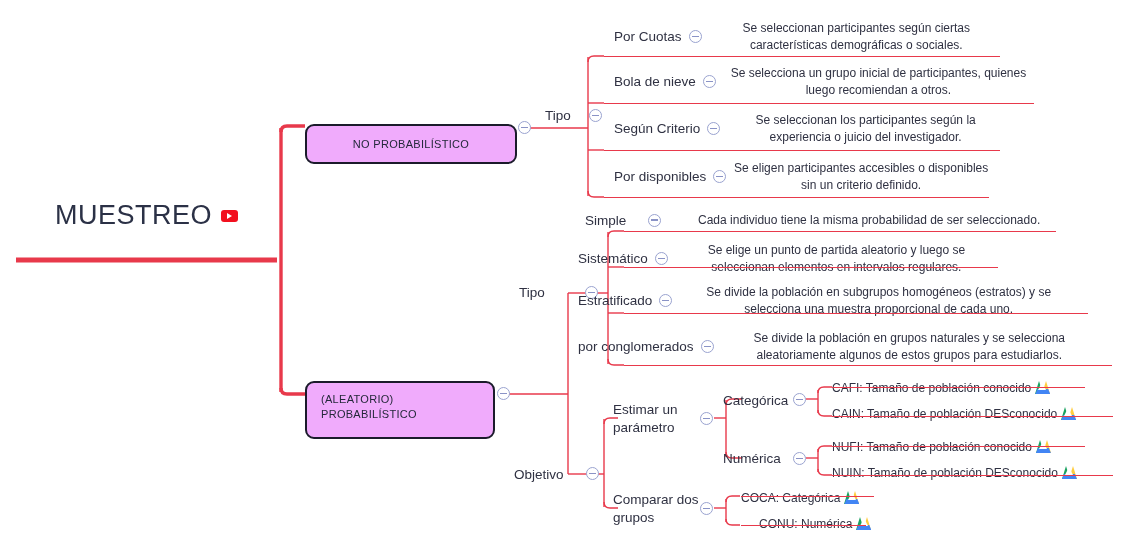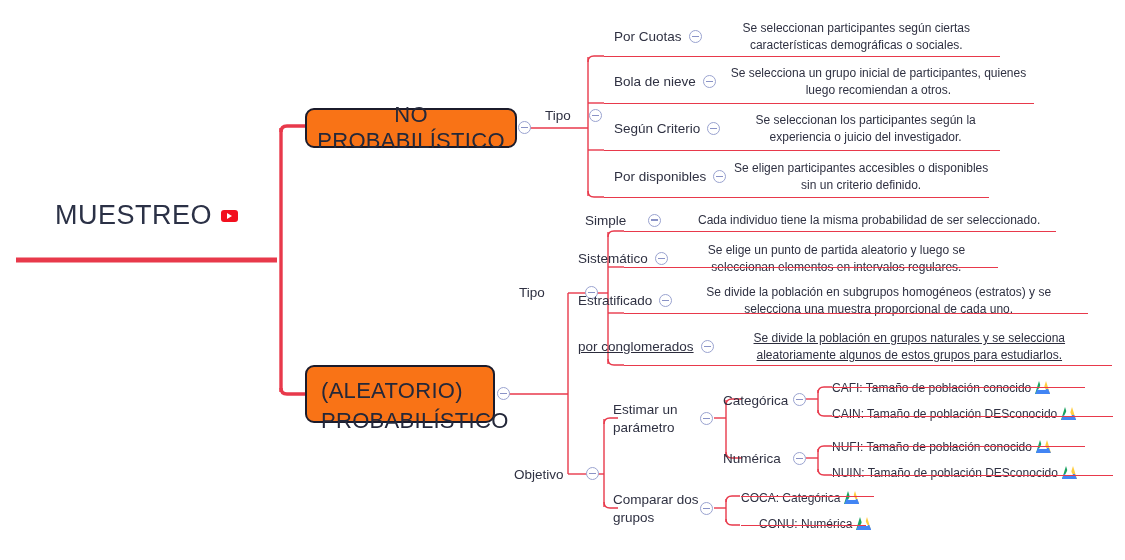--- a/index.html
+++ b/index.html
@@ -11,23 +11,23 @@
   #canvas{position:absolute;inset:0;}
   svg.links{position:absolute;left:0;top:0;width:1125px;height:560px;pointer-events:none;}
 
   
   .root{position:absolute;left:55px;top:200px;display:flex;align-items:center;gap:9px;}
   .root-label{font-size:27px;letter-spacing:.5px;color:#2b3146;white-space:nowrap;}
   .yt{width:17px;height:12px;background:#f2101f;border-radius:3px;position:relative;display:inline-block;}
   .yt::after{content:"";position:absolute;left:6px;top:3px;border-left:5px solid #fff;border-top:3px solid transparent;border-bottom:3px solid transparent;}
 
   
-  .boxnode{position:absolute;border:2px solid #1b1b2b;border-radius:9px;background:#f97316;
+  .boxnode{position:absolute;border:2px solid #1b1b2b;border-radius:9px;background:#f0abfc;
            display:flex;align-items:center;justify-content:center;text-align:center;
-           font-size:22px;letter-spacing:.3px;color:#24283a;padding:6px 14px;box-sizing:border-box;}
+           font-size:11px;letter-spacing:.3px;color:#24283a;padding:6px 14px;box-sizing:border-box;margin-top:16px;}
   .boxnode.two-line{line-height:1.35;display:block;padding:9px 14px;text-align:left;}
 
   
   .node{position:absolute;font-size:13.5px;color:#2f3142;white-space:nowrap;line-height:1.32;}
   .node.ml{white-space:normal;}
 
   
   .leaf{position:absolute;box-sizing:border-box;}
   .leaf .ttl{font-size:13.5px;color:#2f3142;white-space:nowrap;}
   .leaf .desc{font-size:12px;color:#2f3142;line-height:1.38;}
@@ -190,21 +190,21 @@
 
   <div class="leaf" style="left:578px;top:284px;width:500px;">
     <div style="display:flex;align-items:center;gap:7px;">
       <span class="ttl">Estratificado</span>
       <span class="toggle" style="position:relative;left:0;top:0;flex:none;"></span>
       <span class="desc" style="flex:1;text-align:center;">Se divide la población en subgrupos homogéneos (estratos) y se selecciona una muestra proporcional de cada uno.</span>
     </div>
   </div>
   <div class="uline" style="left:624px;top:313px;width:464px;"></div>
 
-  <div class="leaf" style="left:578px;top:330px;width:520px;text-decoration:underline;">
+  <div class="leaf" style="left:578px;top:330px;width:520px;">
     <div style="display:flex;align-items:center;gap:7px;">
       <span class="ttl">por conglomerados</span>
       <span class="toggle" style="position:relative;left:0;top:0;flex:none;"></span>
       <span class="desc" style="flex:1;text-align:center;">Se divide la población en grupos naturales y se selecciona aleatoriamente algunos de estos grupos para estudiarlos.</span>
     </div>
   </div>
   <div class="uline" style="left:624px;top:365px;width:488px;"></div>
 
   <div class="node" style="left:514px;top:466px;">
     <span>Objetivo</span>

